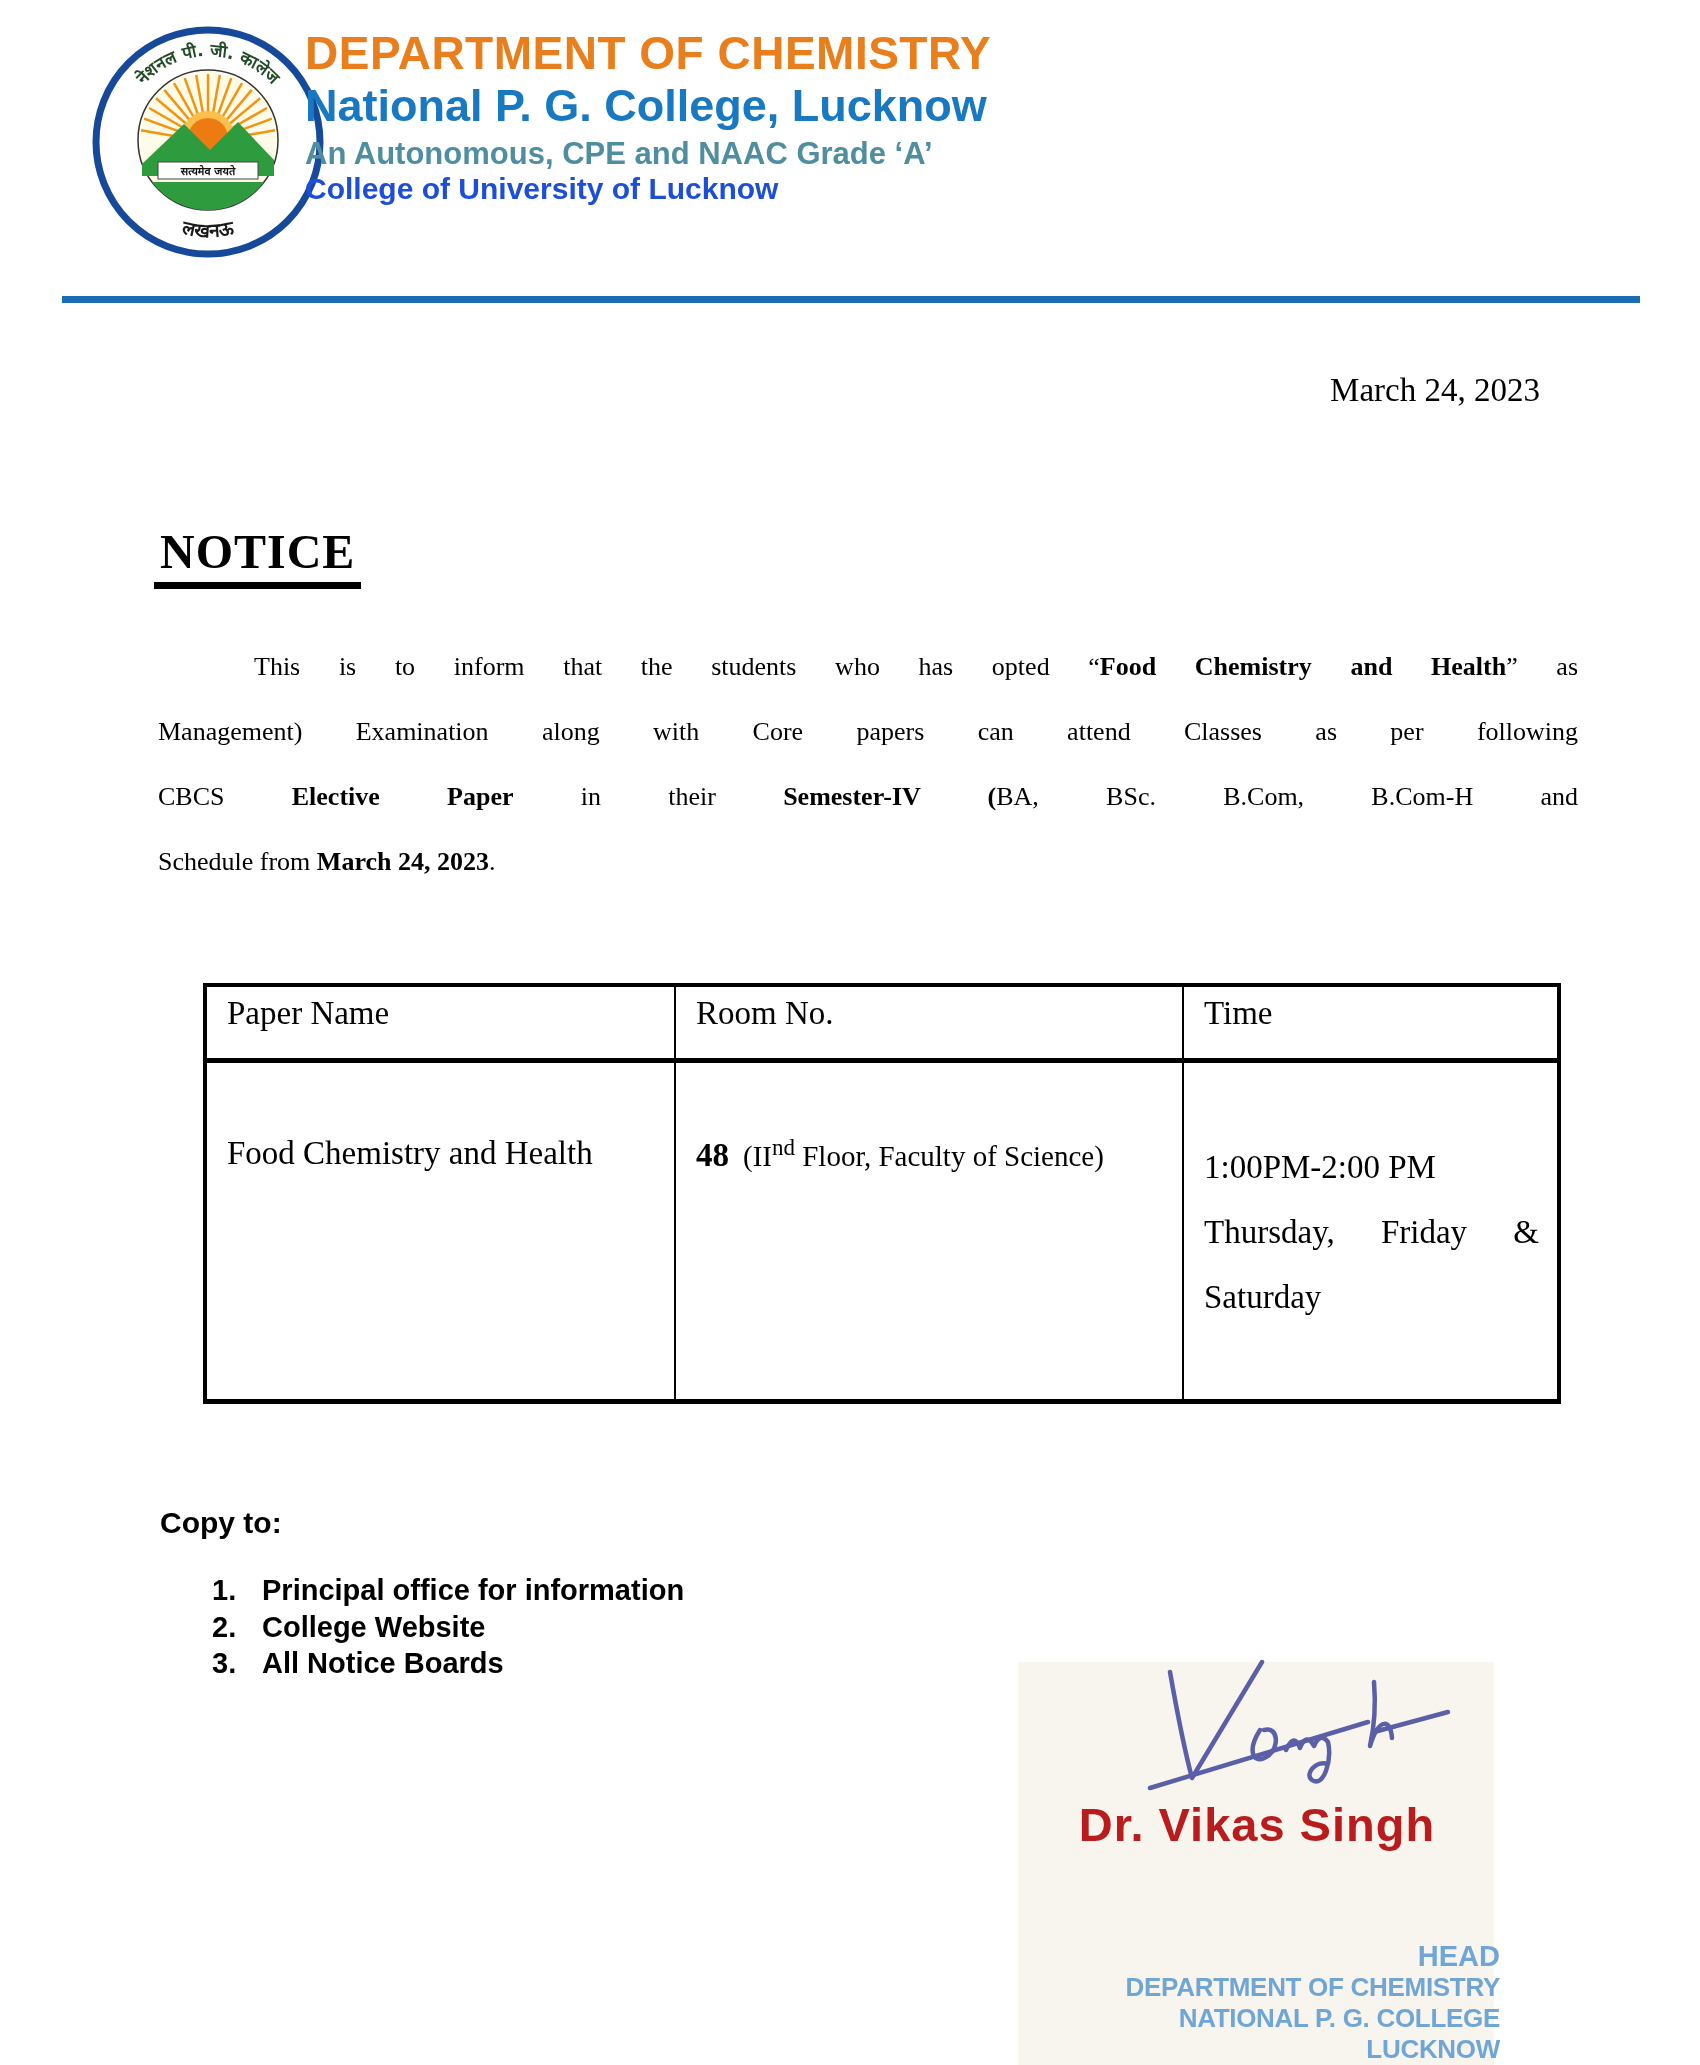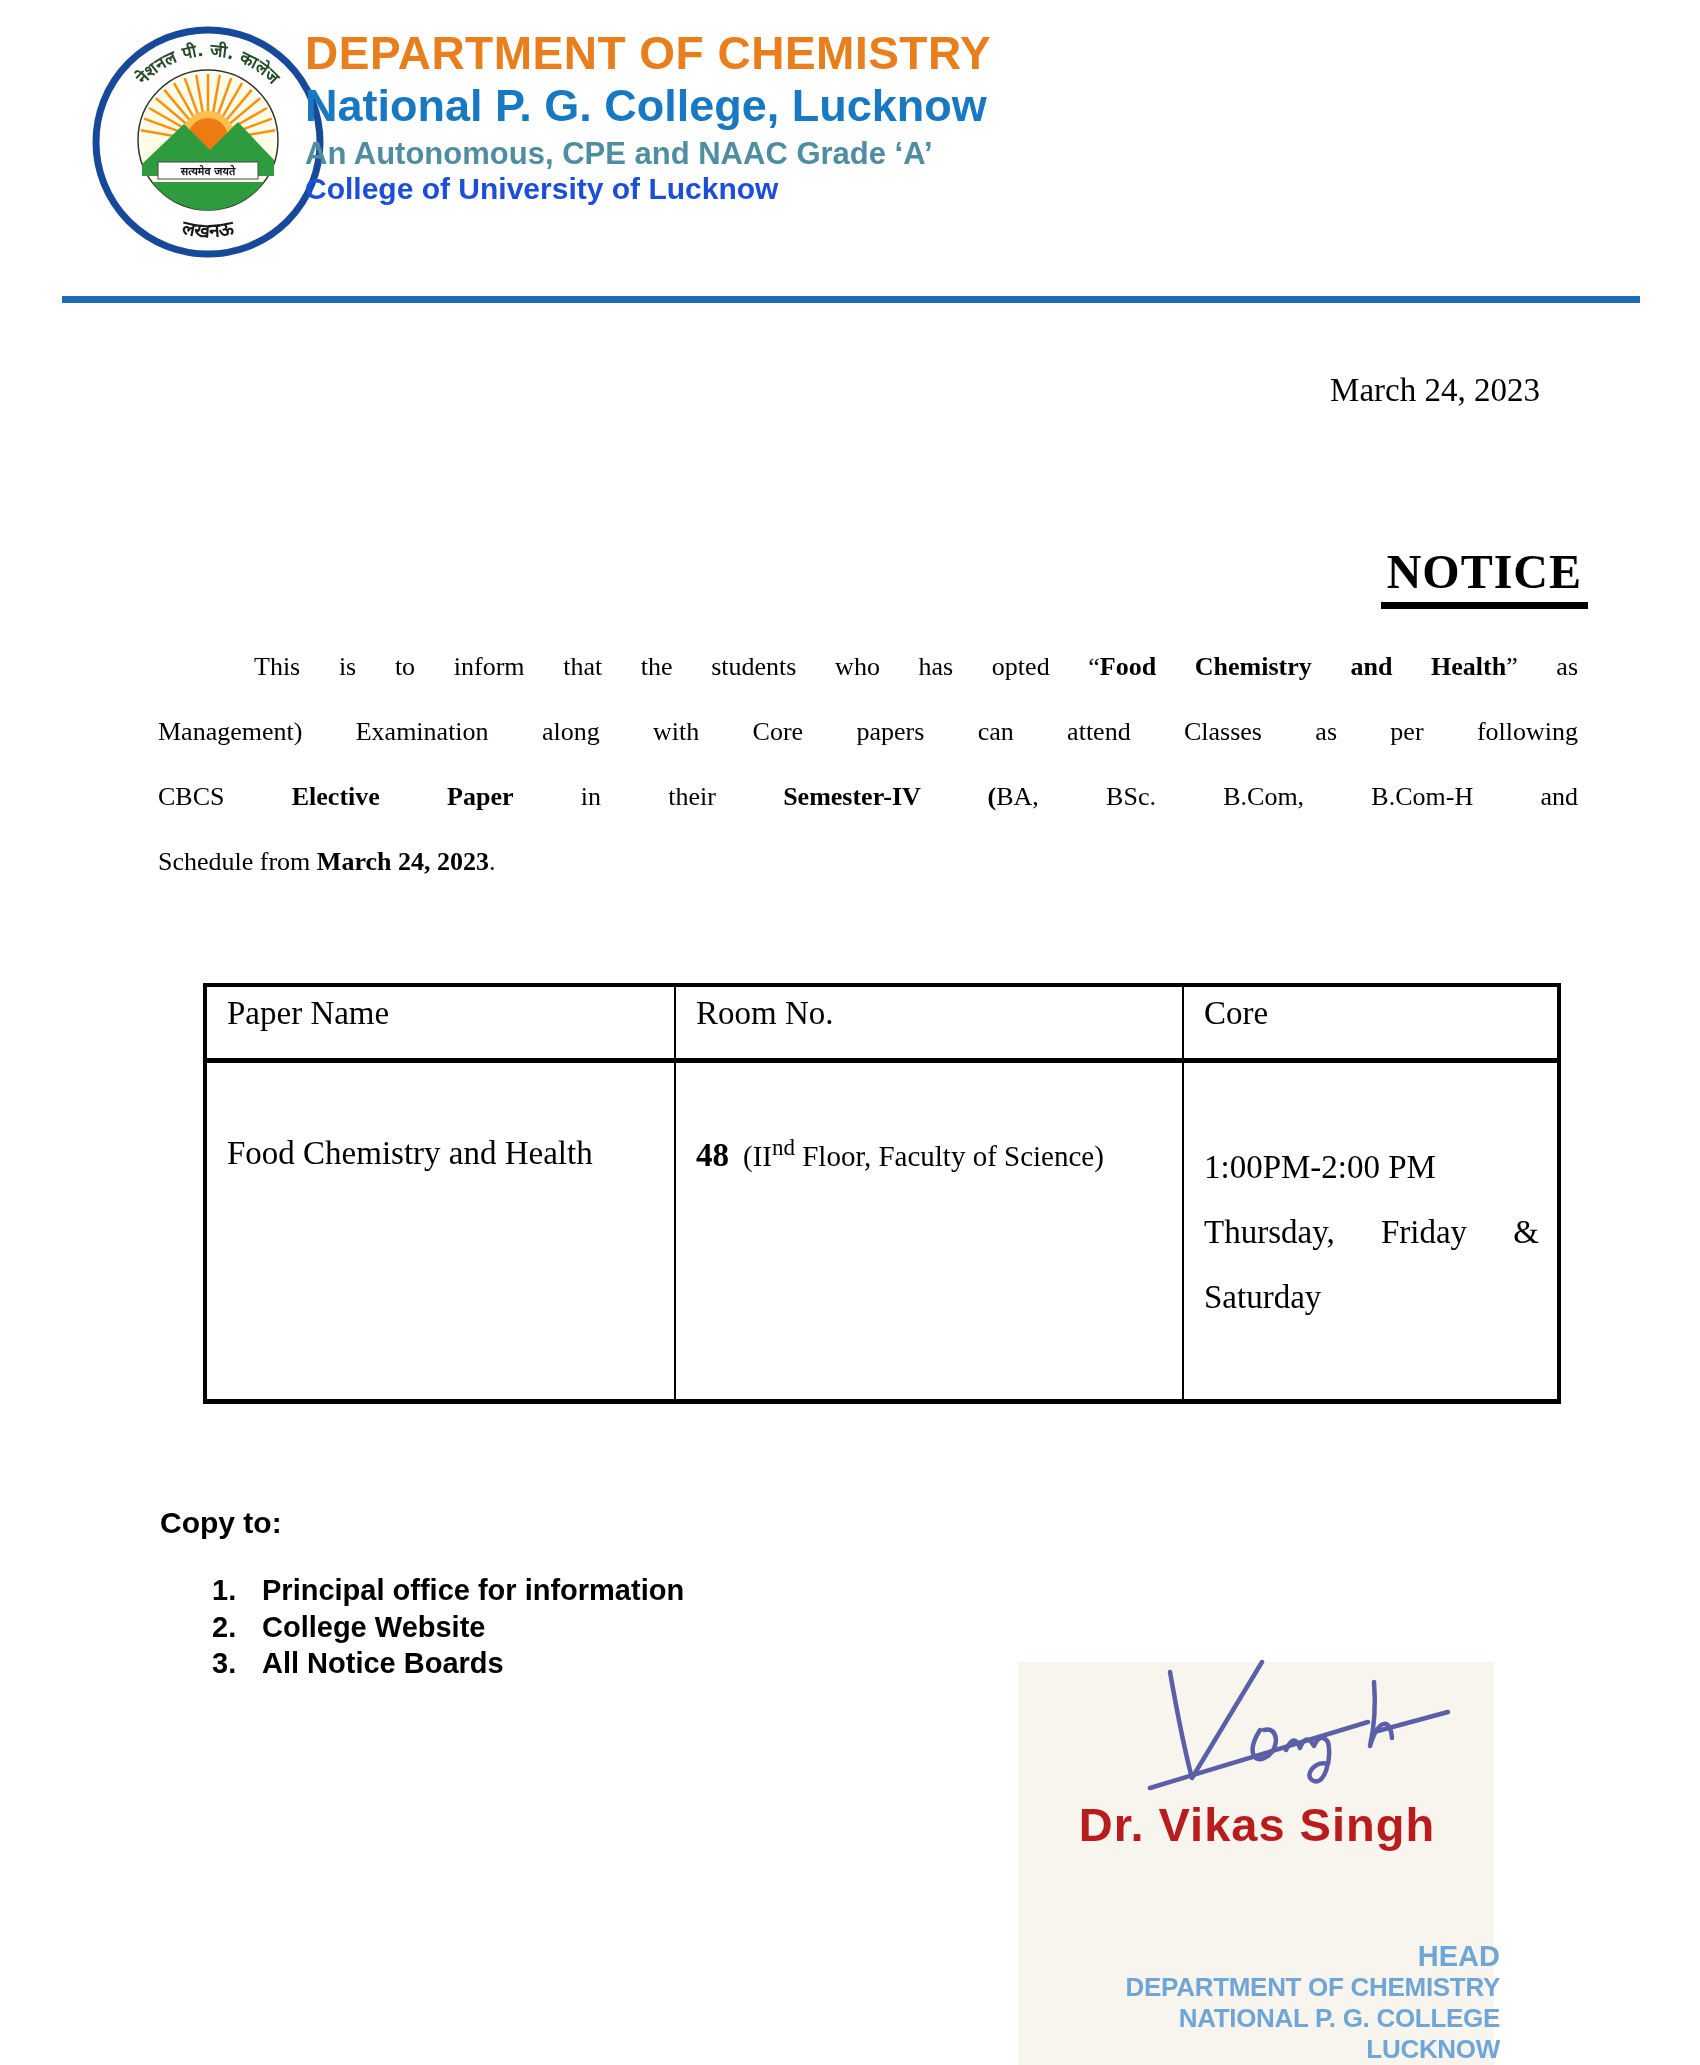--- a/index.html
+++ b/index.html
@@ -10,21 +10,21 @@
   .logo{position:absolute;left:92px;top:26px;width:232px;height:232px;}
   .hgroup{position:absolute;left:305px;top:0;width:1100px;font-family:"Liberation Sans",sans-serif;font-weight:bold;}
   .h-dept{position:absolute;left:0;top:26px;font-size:46px;color:#E87E1C;letter-spacing:.5px;white-space:nowrap;}
   .h-college{position:absolute;left:0;top:80px;font-size:45px;color:#1879C2;white-space:nowrap;}
   .h-sub1{position:absolute;left:0;top:136px;font-size:31px;color:#4F8DA0;white-space:nowrap;}
   .h-sub2{position:absolute;left:0;top:172px;font-size:30px;color:#1d4ed8;white-space:nowrap;}
   .divider{position:absolute;left:62px;top:296px;width:1578px;height:7px;background:#1B6CB5;}
 
   
   .date-line{position:absolute;left:158px;top:372px;width:1382px;text-align:right;font-size:33px;}
-  .notice-wrap{position:absolute;left:168px;top:524px;width:1420px;text-align:right;margin-top:20px;}
+  .notice-wrap{position:absolute;left:154px;top:524px;width:1420px;text-align:left;}
   .notice-title{display:inline-block;font-size:48px;font-weight:bold;letter-spacing:1px;
                 border-bottom:7px solid #000;padding:0 6px 3px 6px;}
 
   
   .para{position:absolute;left:158px;top:634px;width:1420px;font-size:26px;}
   .pline{height:65px;line-height:65px;text-align:justify;text-align-last:justify;white-space:normal;}
   .pline.first{text-indent:96px;}
   .pline.last{text-align:right;text-align-last:left;}
 
   
@@ -124,21 +124,21 @@
     <div class="pline"><span>Management) Examination along with Core papers can attend Classes as per following</span></div>
     <div class="pline"><span>CBCS </span><b>Elective Paper</b><span> in their </span><b>Semester-IV (</b><span>BA, BSc. B.Com, B.Com-H and</span></div>
     <div class="pline last"><span>Schedule from </span><b>March 24, 2023</b><span>.</span></div>
   </div>
 
   <table class="sched">
     <tbody>
         <tr class="hd">
       <td class="c1">Paper Name</td>
       <td class="c2">Room No.</td>
-      <td class="c3">Core</td>
+      <td class="c3">Time</td>
     </tr>
     <tr class="bd">
       <td class="c1">Food Chemistry and Health</td>
       <td class="c2"><b>48</b><span class="room-detail"><span>(II</span><sup>nd</sup><span> Floor, Faculty of Science)</span></span></td>
       <td class="c3 timecell">
         <div class="t-line">1:00PM-2:00 PM</div>
         <div class="t-line t-just">Thursday, Friday &amp;</div>
         <div class="t-line">Saturday</div>
       </td>
     </tr>

